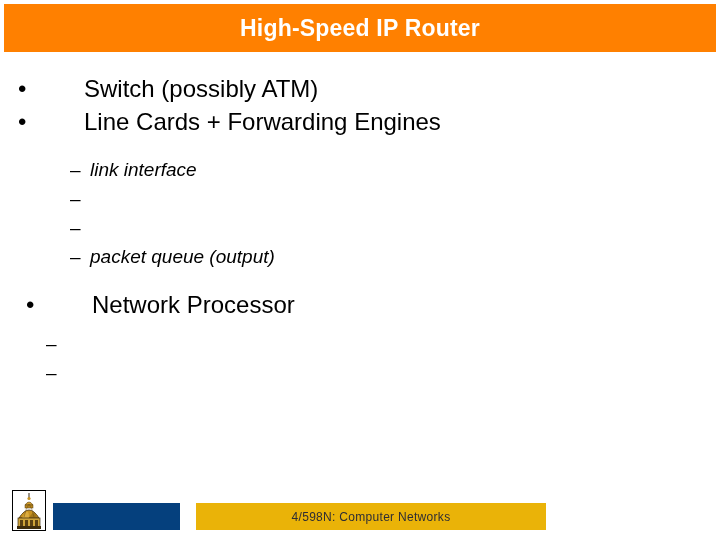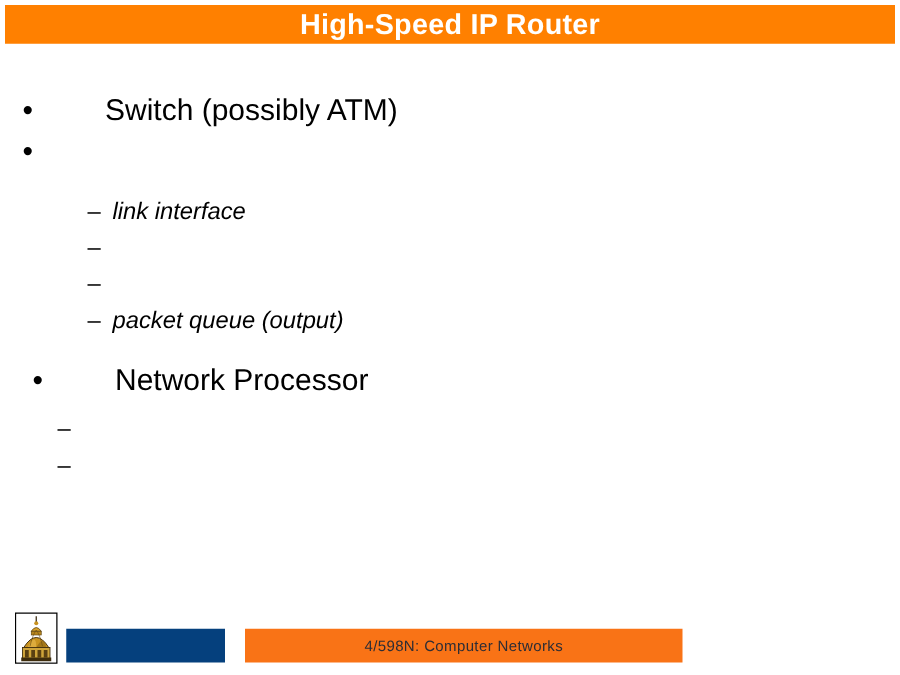--- a/index.html
+++ b/index.html
@@ -14,21 +14,21 @@
     overflow: hidden;
     position: relative;
   }
 
   
   #title-banner {
     position: absolute;
     left: 4px;
     top: 4px;
     width: 712px;
-    height: 31px;
+    height: 48px;
     background: #ff8000;
     display: flex;
     align-items: center;
     justify-content: center;
   }
   #title-text {
     color: #ffffff;
     font-size: 23px;
     font-weight: bold;
     letter-spacing: 0.2px;
@@ -124,21 +124,21 @@
     width: 127px;
     height: 27px;
     background: #05407d;
   }
   #footer-bar-right {
     position: absolute;
     left: 196px;
     top: 17px;
     width: 350px;
     height: 27px;
-    background: #f97316;
+    background: #eab308;
     display: flex;
     align-items: center;
     justify-content: center;
   }
   #footer-note {
     font-size: 12px;
     color: #2d2d35;
     font-family: "Liberation Sans", sans-serif;
     white-space: nowrap;
     letter-spacing: 0.3px;
@@ -153,20 +153,21 @@
 
 <div id="content">
 
   <div class="l1-row">
     <span class="l1-bullet">•</span>
     <span class="l1-text">Switch (possibly ATM)</span>
   </div>
 
   <div class="l1-row">
     <span class="l1-bullet">•</span>
+    <span class="l1-text">Line Cards + Forwarding Engines</span>
   </div>
 
   <div class="group-gap"></div>
 
   <div class="l2-row">
     <span class="l2-dash">–</span>
     <span class="l2-text">link interface</span>
   </div>
   <div class="l2-row">
     <span class="l2-dash">–</span>

